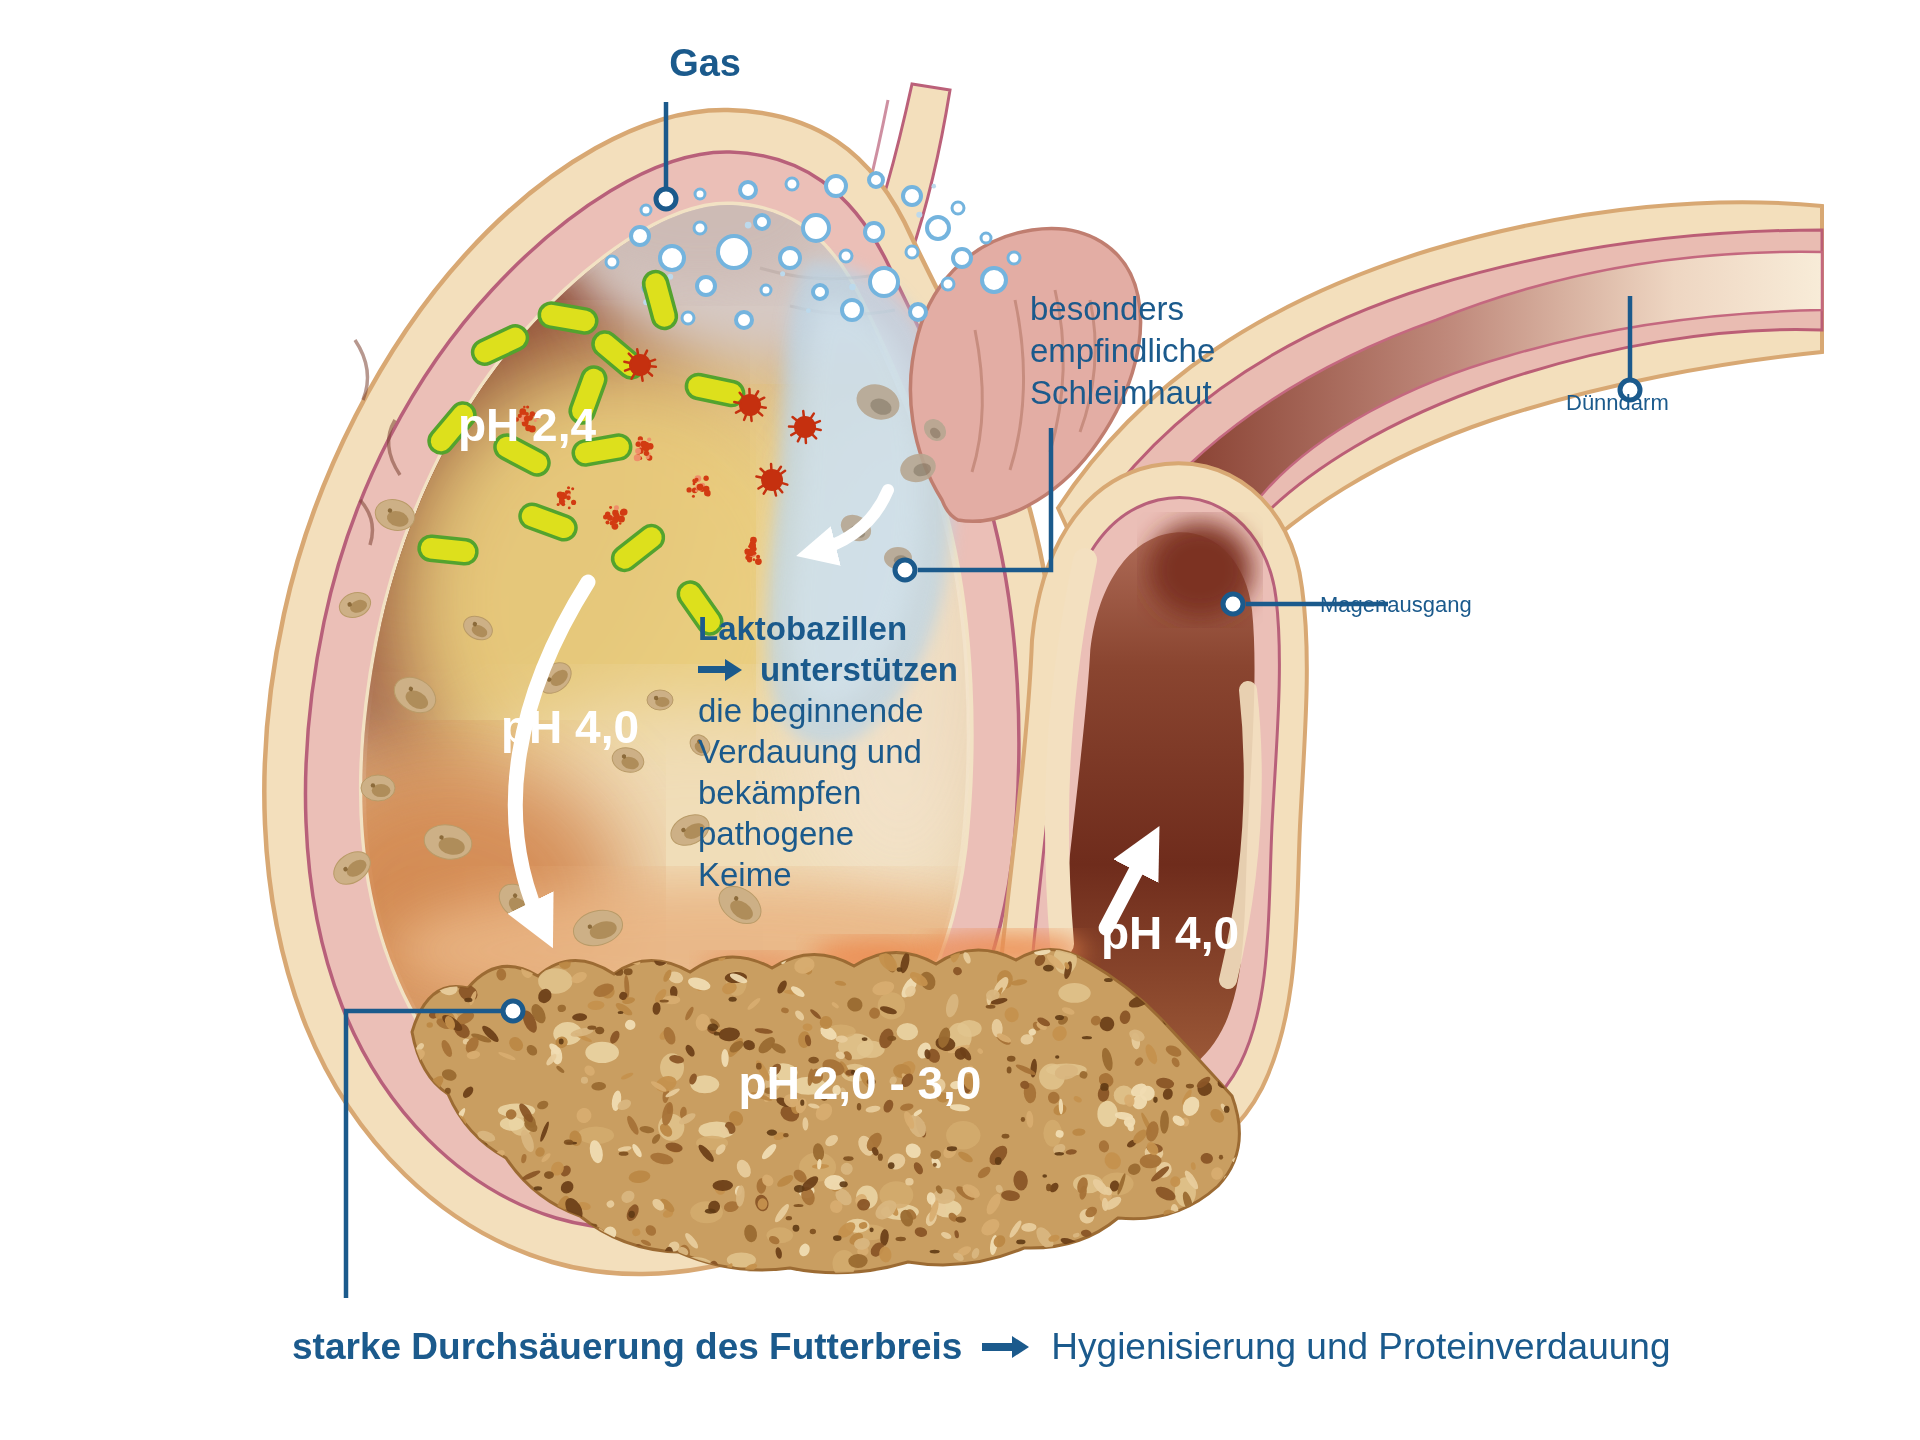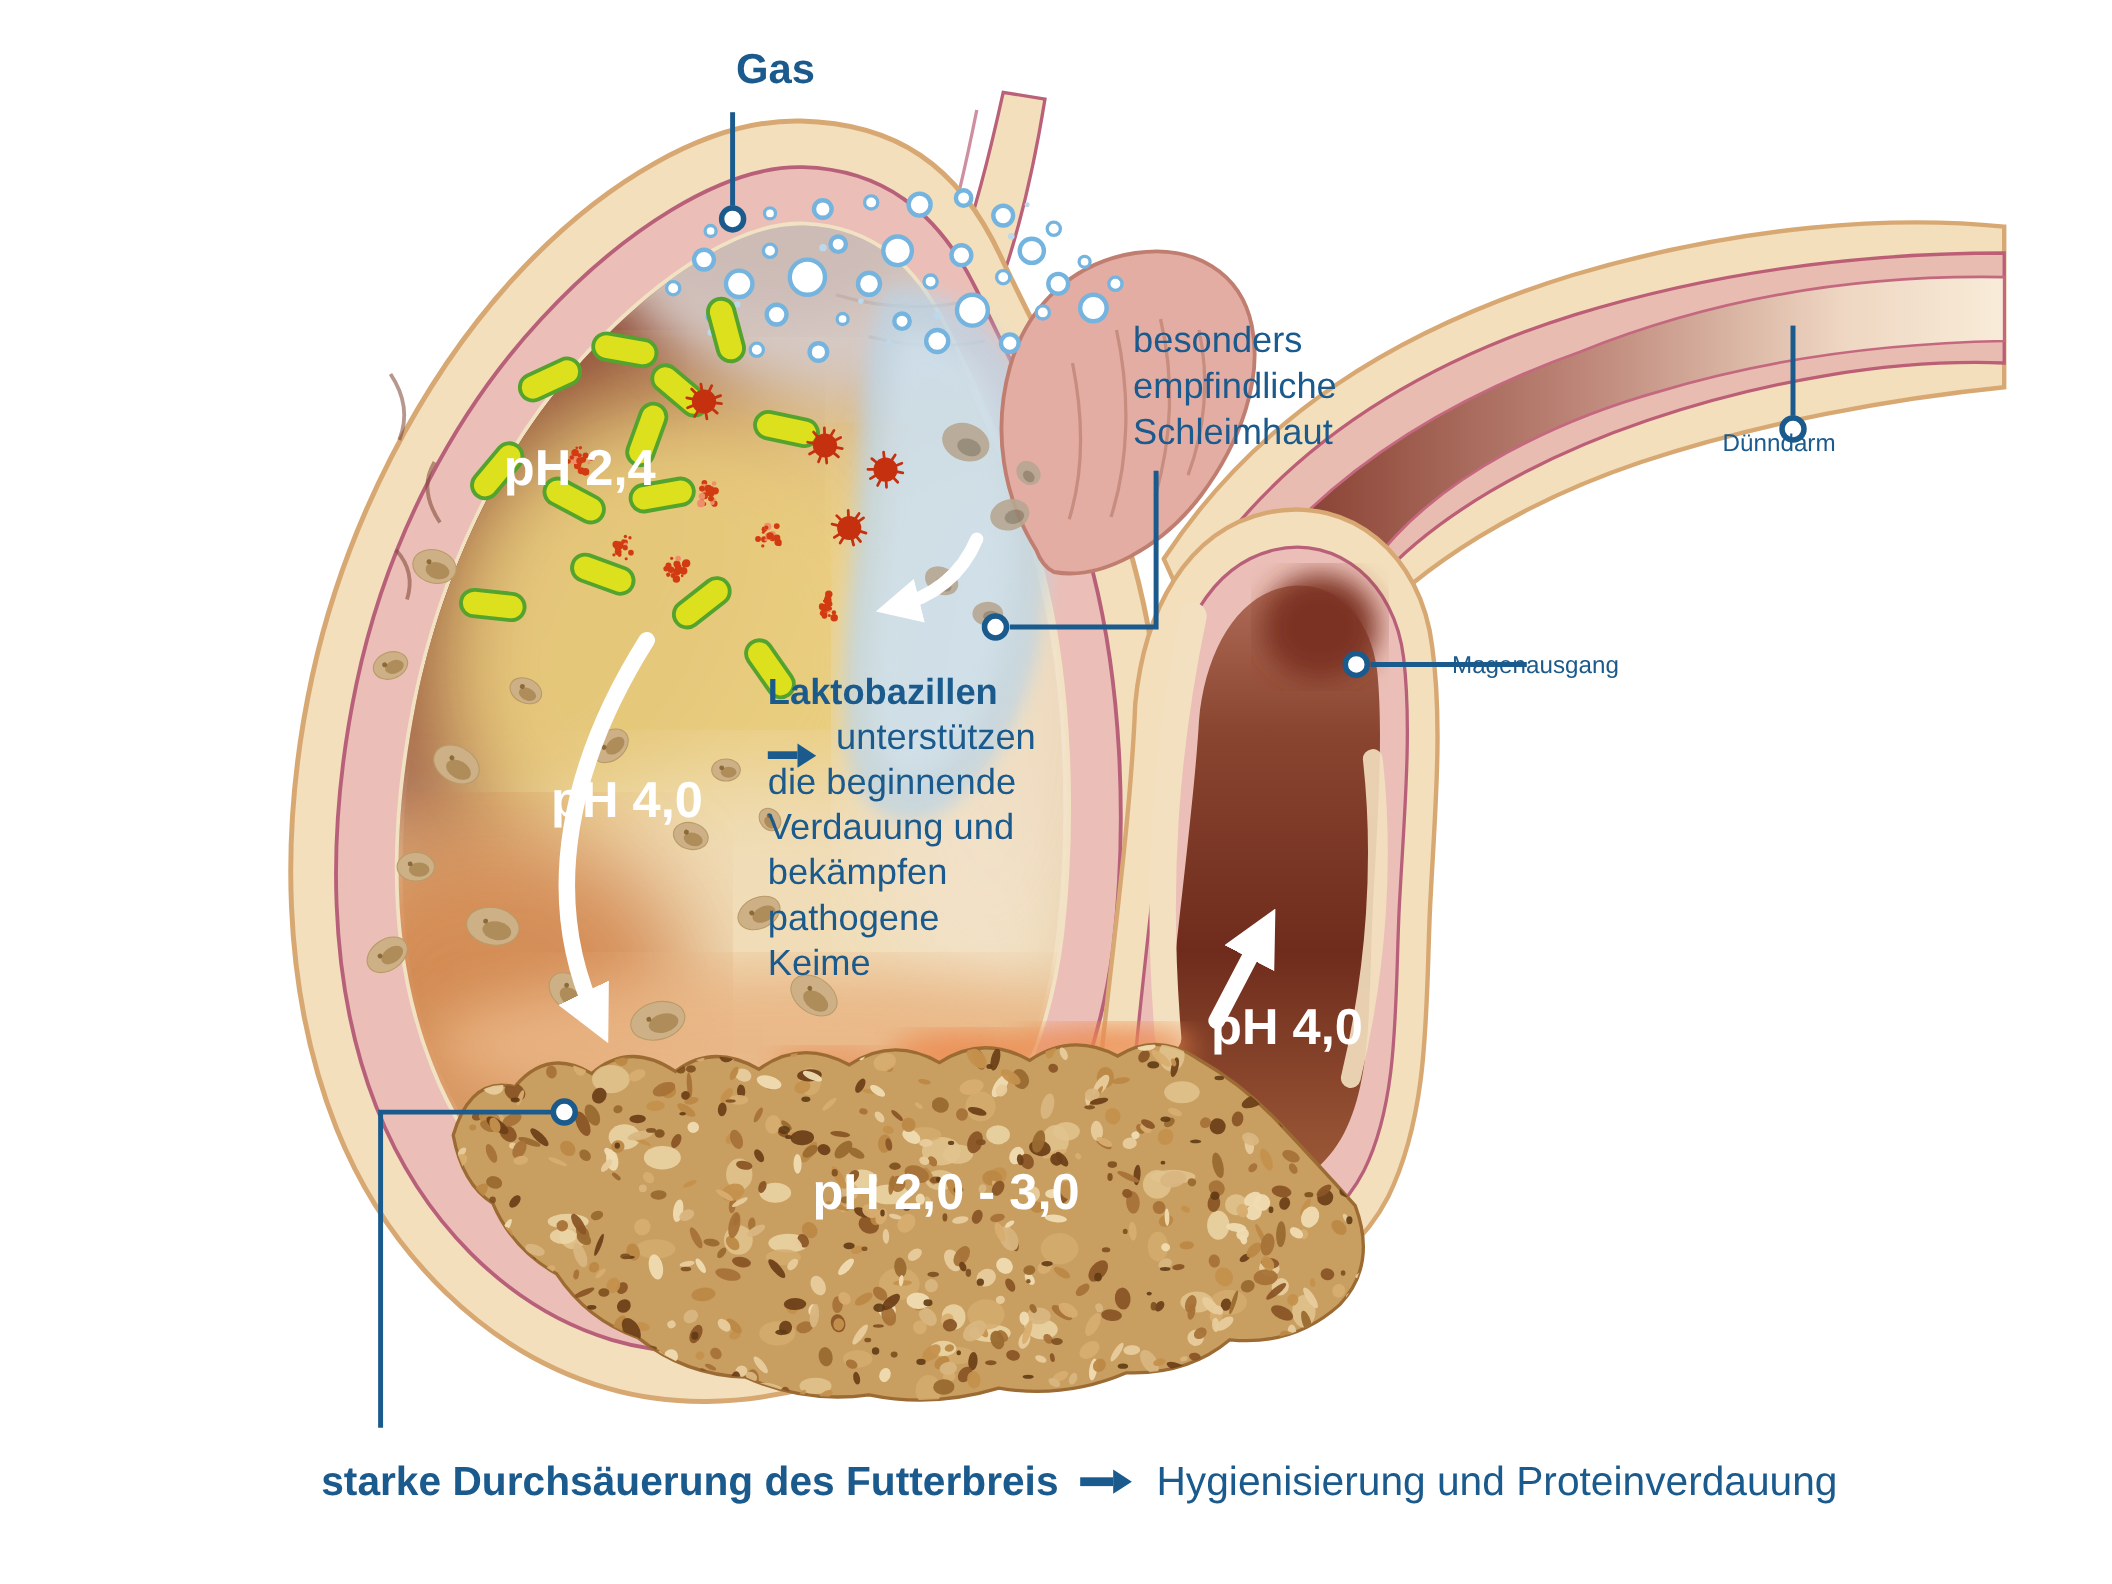--- a/index.html
+++ b/index.html
@@ -8,21 +8,21 @@
     position:relative;width:1920px;height:1440px;background:#ffffff;overflow:hidden;
     font-family:"Liberation Sans","DejaVu Sans",sans-serif;
   }
   #scene{position:absolute;left:0;top:0;width:1920px;height:1440px;}
   .callout{position:absolute;color:var(--blue);font-size:33px;line-height:42px;white-space:nowrap;}
   .c-bold{font-weight:bold;}
   .gas-label{left:591px;top:42px;width:150px;text-align:right;font-weight:bold;font-size:38px;}
   .schleimhaut-label{left:1030px;top:288px;}
   .lakto-block{left:686px;top:608px;font-size:33px;line-height:41px;margin-left:12px;}
   .lakto-title{font-weight:bold;}
-  .lakto-arrow-line{display:flex;align-items:flex-end;column-gap:16px;}
+  .lakto-arrow-line{display:flex;align-items:center;column-gap:16px;font-weight:bold;}
   .duenndarm-label{left:1566px;top:382px;font-size:22px;}
   .magenausgang-label{left:1320px;top:584px;font-size:22px;}
   .ph{position:absolute;color:#ffffff;font-weight:bold;font-size:46px;white-space:nowrap;text-align:center;}
   .ph-fundus{left:427px;top:398px;width:200px;}
   .ph-body{left:470px;top:700px;width:200px;}
   .ph-pylorus{left:1070px;top:906px;width:200px;}
   .ph-feed{left:725px;top:1056px;width:270px;}
   .arrow-icon{display:inline-block;position:relative;width:27px;height:7px;background:var(--blue);margin-right:19px;}
   .arrow-icon::after{
     content:"";position:absolute;left:100%;top:50%;transform:translateY(-50%);

